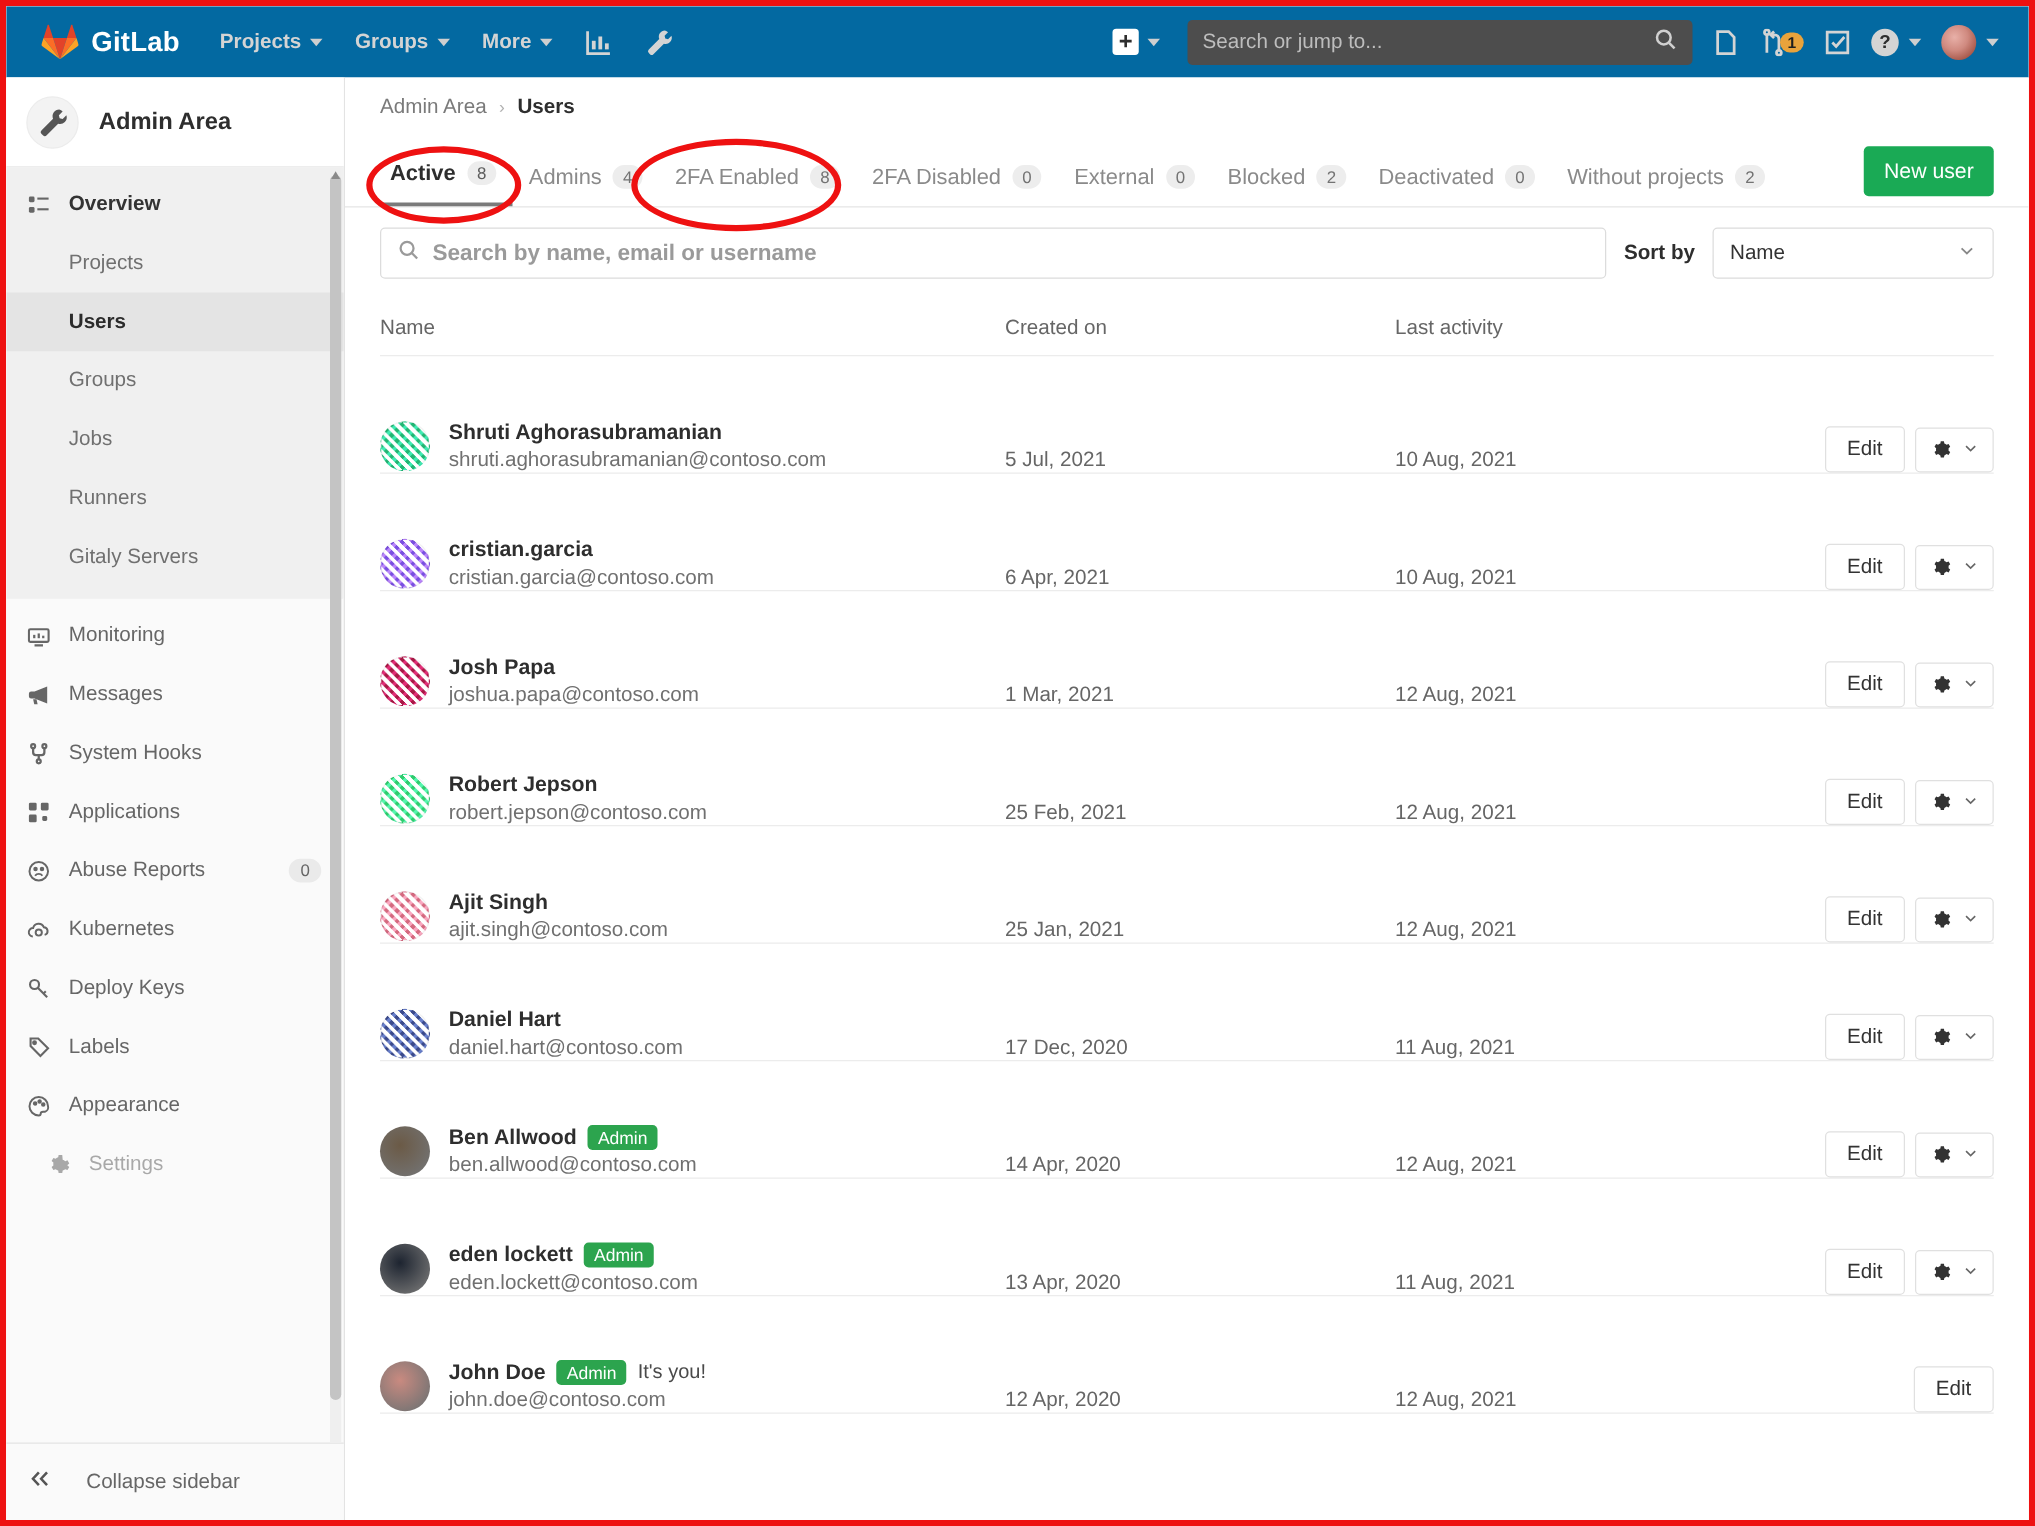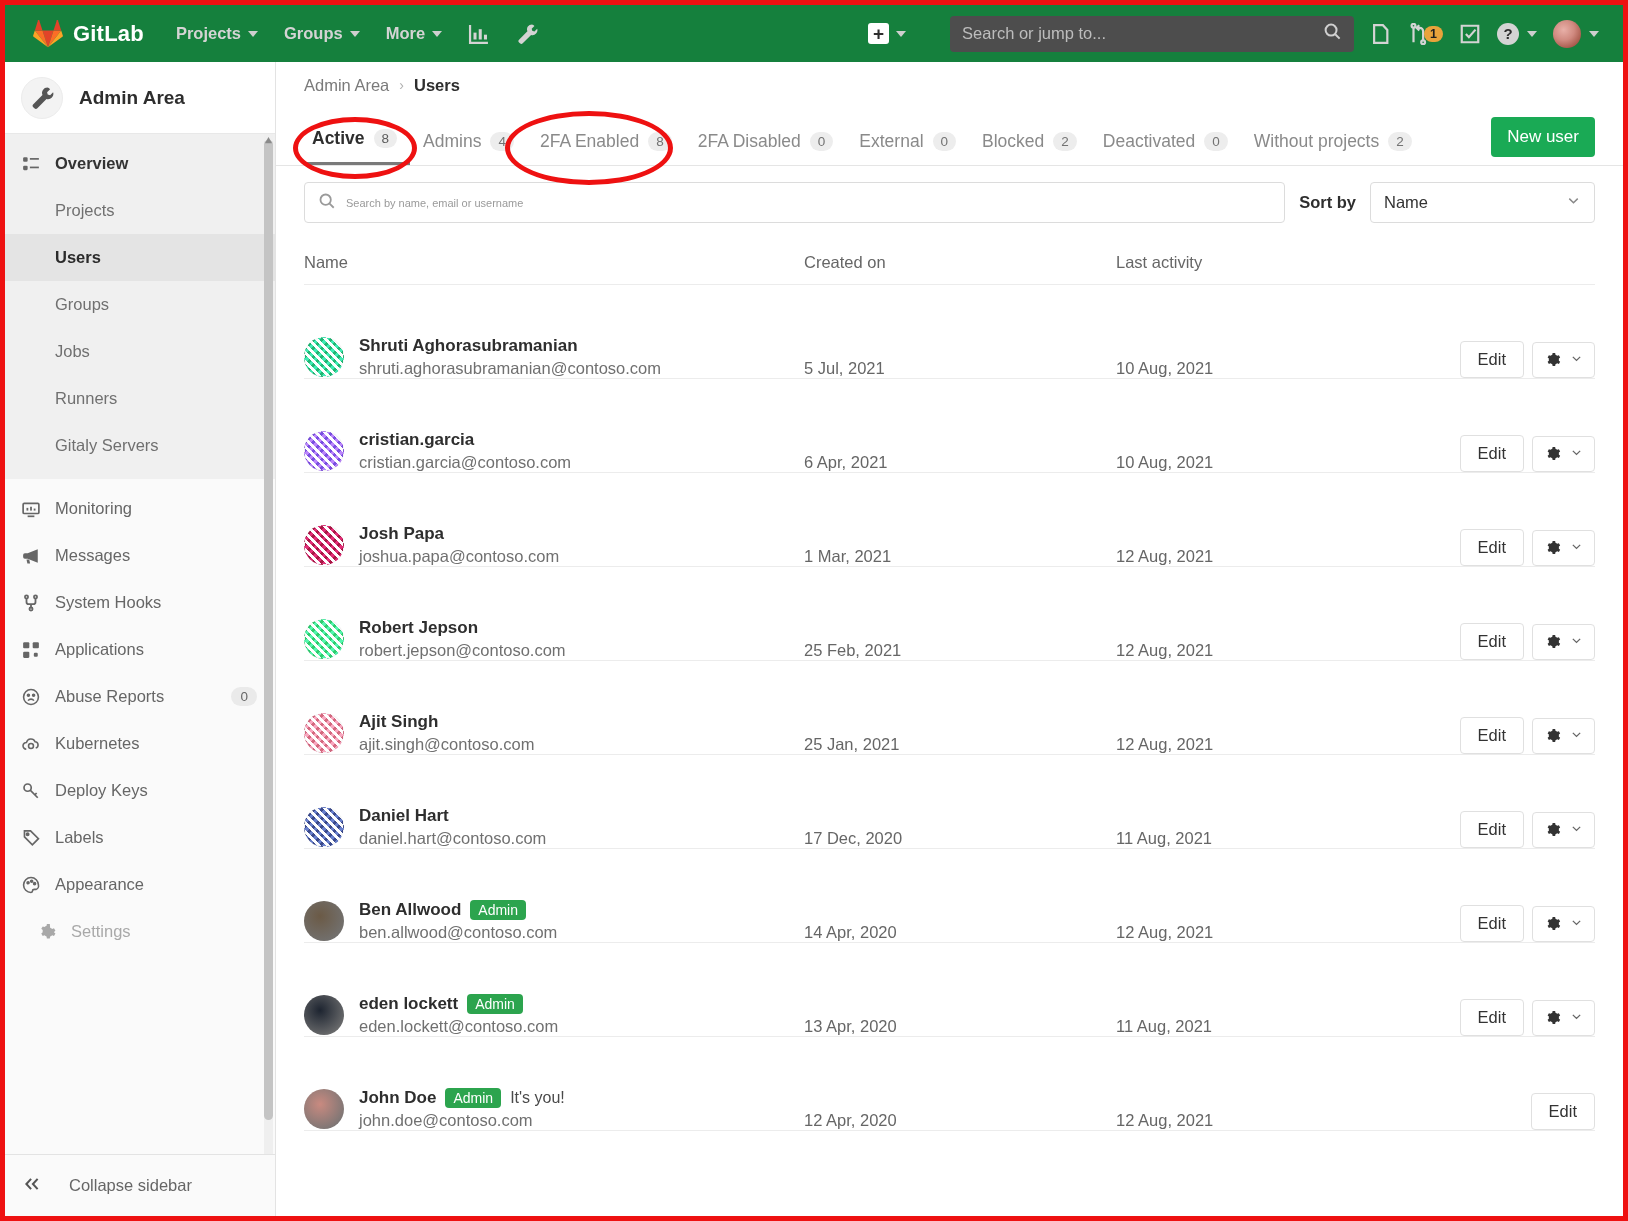--- a/index.html
+++ b/index.html
@@ -12,41 +12,41 @@
   .screen-frame {
     position: absolute; inset: 0;
     border: 5px solid #ee1111;
     background: #fff;
   }
   .screen-inner { position: absolute; inset: 0; overflow: hidden; background:#fff; }
 
   
   .topnav {
     position: absolute; left: 0; top: 0; right: 0; height: 57px;
-    background: #15803d; display: flex; align-items: center; padding: 0 14px;
+    background: #0369a1; display: flex; align-items: center; padding: 0 14px;
   }
   .gl-logo { width: 30px; height: 30px; margin-left: 14px; }
   .gl-brand { color: #fff; font-size: 22px; font-weight: 700; margin-left: 10px; letter-spacing:.2px;}
   .topnav-links { display: flex; align-items: center; margin-left: 32px; gap: 26px; }
   .topnav-link {
     color: #d4d4d4; font-size: 16.5px; font-weight: 700; display: flex; align-items: center; gap: 7px;
     cursor: pointer;
   }
   .caret { width: 0; height: 0; border-left: 5px solid transparent; border-right: 5px solid transparent;
            border-top: 6px solid #cfcfcf; display:inline-block; }
   .topnav-icon { color:#d4d4d4; display:flex; align-items:center; cursor:pointer; }
   .topnav-right { margin-left: auto; display: flex; align-items: center; gap: 16px; padding-right: 10px;}
   .plus-box {
     width: 21px; height: 21px; background: #fff; color: #2e2e2e; border-radius: 3px;
     display:flex; align-items:center; justify-content:center; font-size:19px; font-weight:700; line-height:1;
   }
   .plus-wrap { display:flex; align-items:center; gap:7px; cursor:pointer; }
   .searchbox {
     width: 404px; height: 36px; background: #4d4d4d; border-radius: 4px;
-    display: flex; align-items: center; padding: 0 12px; margin-left: 28px; cursor: text;
+    display: flex; align-items: center; padding: 0 12px; margin-left: 6px; cursor: text;
   }
   .searchbox span.ph { color: #bdbdbd; font-size: 16.5px; flex: 1; }
   .mr-badge {
     background: #e9a33b; color: #1f1f1f; border-radius: 9px; font-size: 12.5px; font-weight: 700;
     padding: 1px 6px; margin-left: -6px;
   }
   .mr-wrap { display:flex; align-items:center; cursor:pointer;}
   .avatar-top {
     width: 28px; height: 28px; border-radius: 50%;
     background: radial-gradient(circle at 38% 35%, #e8b0a8 0%, #d08a80 42%, #a85a4c 75%, #7a3a30 100%);
@@ -141,22 +141,22 @@
   }
 
   .search-row {
     display: flex; align-items: center; padding: 16px 28px 18px 28px; gap: 14px;
   }
   .search-input-wrap {
     flex: 1; height: 41px; border: 1px solid #dcdcdc; border-radius: 4px;
     display: flex; align-items: center; padding: 0 13px; gap: 10px; background:#fff;
   }
   .search-input-wrap input {
-    border: none; outline: none; flex: 1; font-size: 11px; color: #333;
-    font-family: inherit; background: transparent;
+    border: none; outline: none; flex: 1; font-size: 18px; color: #333;
+    font-family: inherit; background: transparent; font-weight: bold;
   }
   .search-input-wrap input::placeholder { color: #9a9a9a; }
   .sortby-label { font-size: 16.5px; font-weight: 700; color: #2e2e2e; }
   .sort-select {
     width: 225px; height: 41px; border: 1px solid #dcdcdc; border-radius: 4px;
     display: flex; align-items: center; justify-content: space-between; padding: 0 13px;
     font-size: 16.5px; color: #333; cursor: pointer; background:#fff;
   }
 
   

